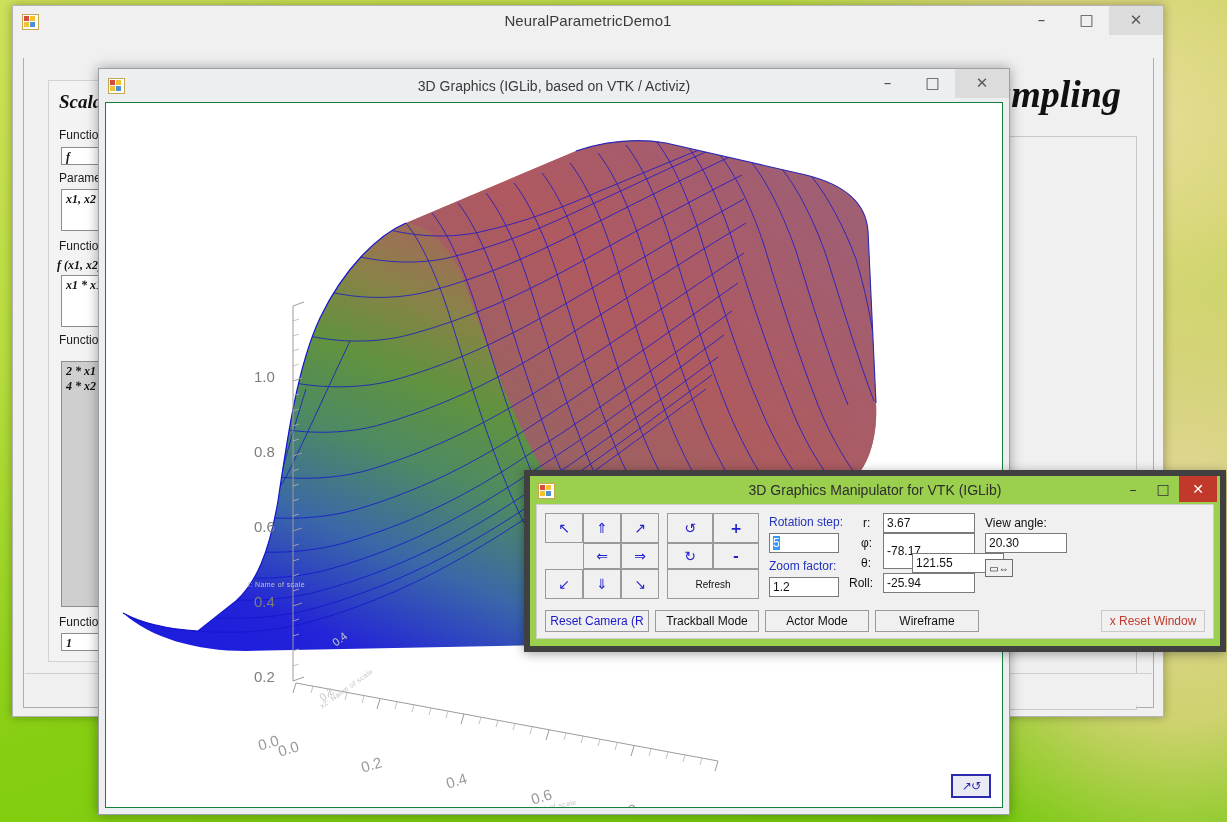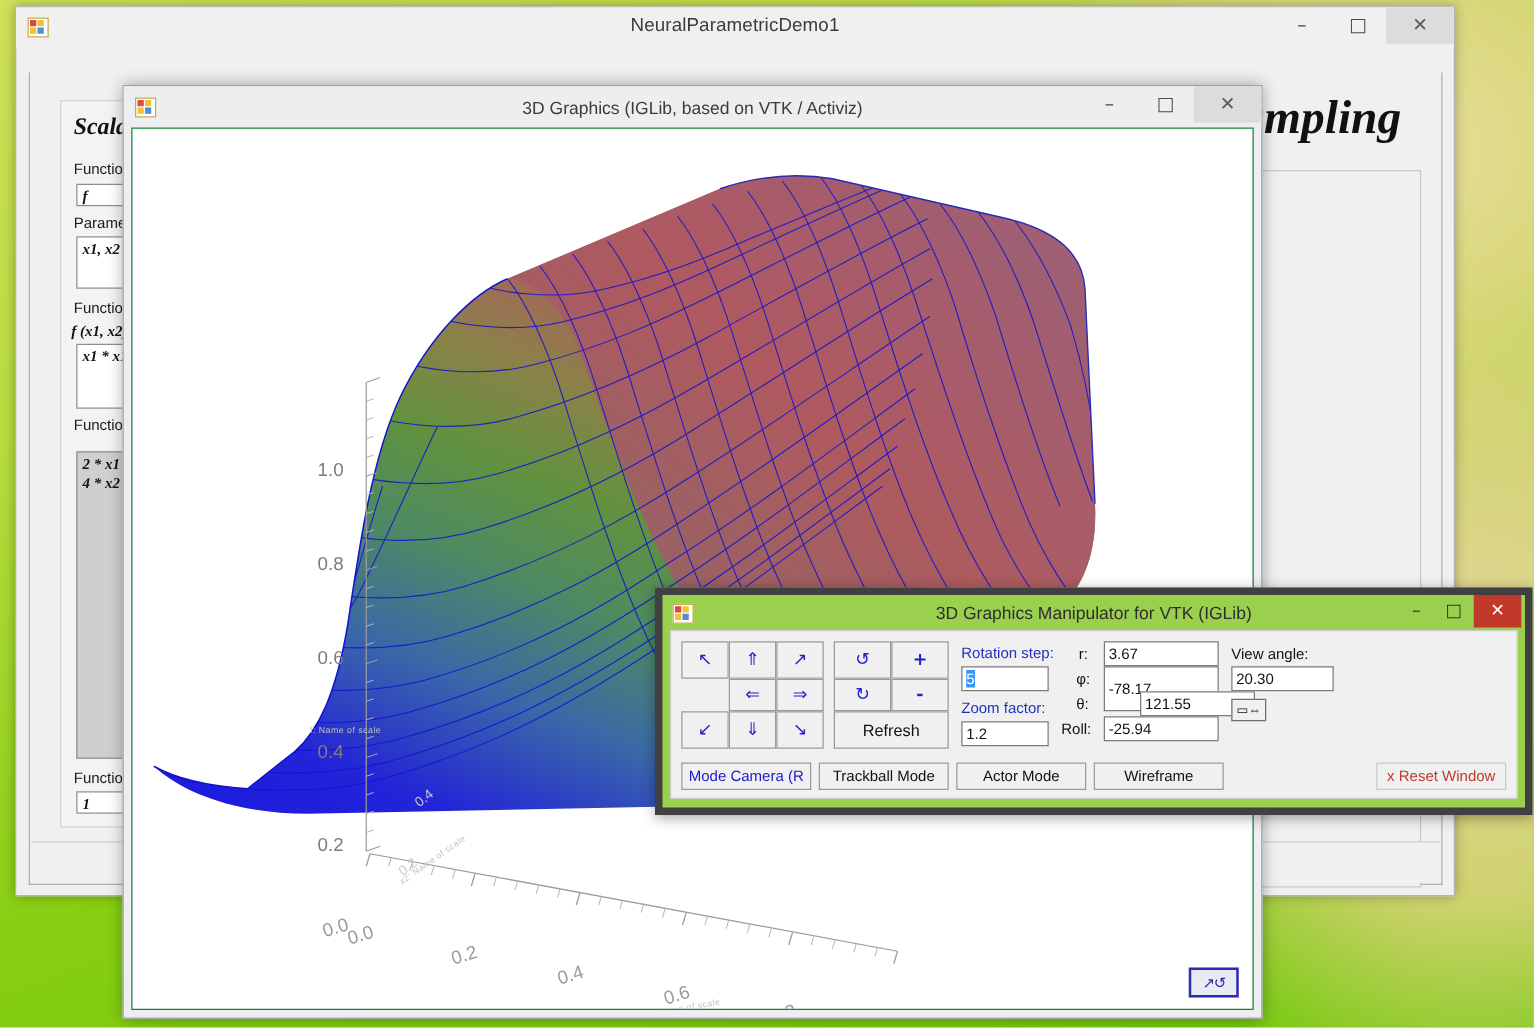--- a/index.html
+++ b/index.html
@@ -103,21 +103,21 @@
   #m-max{right:42px;width:30px;}
   #m-close{right:3px;width:38px;height:26px;background:#c0392b;color:#fff;}
   #manip-body{
     position:absolute;left:6px;right:6px;top:28px;bottom:7px;background:#f0f0f0;border:1px solid #cfcfcf;
   }
   .mbtn{
     position:absolute;background:#f0f0f0;border:1px solid #9a9a9a;box-sizing:border-box;
     display:flex;align-items:center;justify-content:center;
     font-size:14px;color:#2222cc;font-family:"DejaVu Sans",sans-serif;
   }
-  .mbtn.txt{font-size:13px;color:#111;font-family:"Liberation Sans",sans-serif;}
+  .mbtn.txt{font-size:10px;color:#111;font-family:"Liberation Sans",sans-serif;}
   .mlabel{position:absolute;font-size:12px;color:#2233bb;white-space:nowrap;}
   .mlabel.dark{color:#111;}
   .minput{
     position:absolute;background:#fff;border:1px solid #7a7a7a;box-sizing:border-box;
     font-size:12px;color:#111;padding:1px 3px;overflow:hidden;white-space:nowrap;
     display:flex;align-items:center;
   }
   .minput .sel{background:#3399ff;color:#fff;}
   .mbottom{
     position:absolute;bottom:6px;height:22px;background:#f0f0f0;border:1px solid #9a9a9a;box-sizing:border-box;
@@ -436,19 +436,19 @@
     <div class="minput" style="left:346px;top:28px;width:92px;height:36px;">-78.17</div>
     <div class="mlabel dark" style="left:324px;top:51px;">θ:</div>
     <div class="minput" style="left:346px;top:48px;width:92px;height:20px;margin-left:29px;">121.55</div>
     <div class="mlabel dark" style="left:312px;top:71px;">Roll:</div>
     <div class="minput" style="left:346px;top:68px;width:92px;height:20px;">-25.94</div>
 
     <div class="mlabel dark" style="left:448px;top:11px;">View angle:</div>
     <div class="minput" style="left:448px;top:28px;width:82px;height:20px;">20.30</div>
     <div class="iconbtn" style="left:448px;top:54px;width:28px;height:18px;">▭⇔</div>
 
-    <div class="mbottom blue" style="left:8px;width:104px;">Mode Camera (R</div>
+    <div class="mbottom blue" style="left:8px;width:104px;">Reset Camera (R</div>
     <div class="mbottom" style="left:118px;width:104px;">Trackball Mode</div>
     <div class="mbottom" style="left:228px;width:104px;">Actor Mode</div>
     <div class="mbottom" style="left:338px;width:104px;">Wireframe</div>
     <div class="mbottom red" style="right:8px;width:104px;">x Reset Window</div>
   </div>
 </div>
 
 </body></html>

